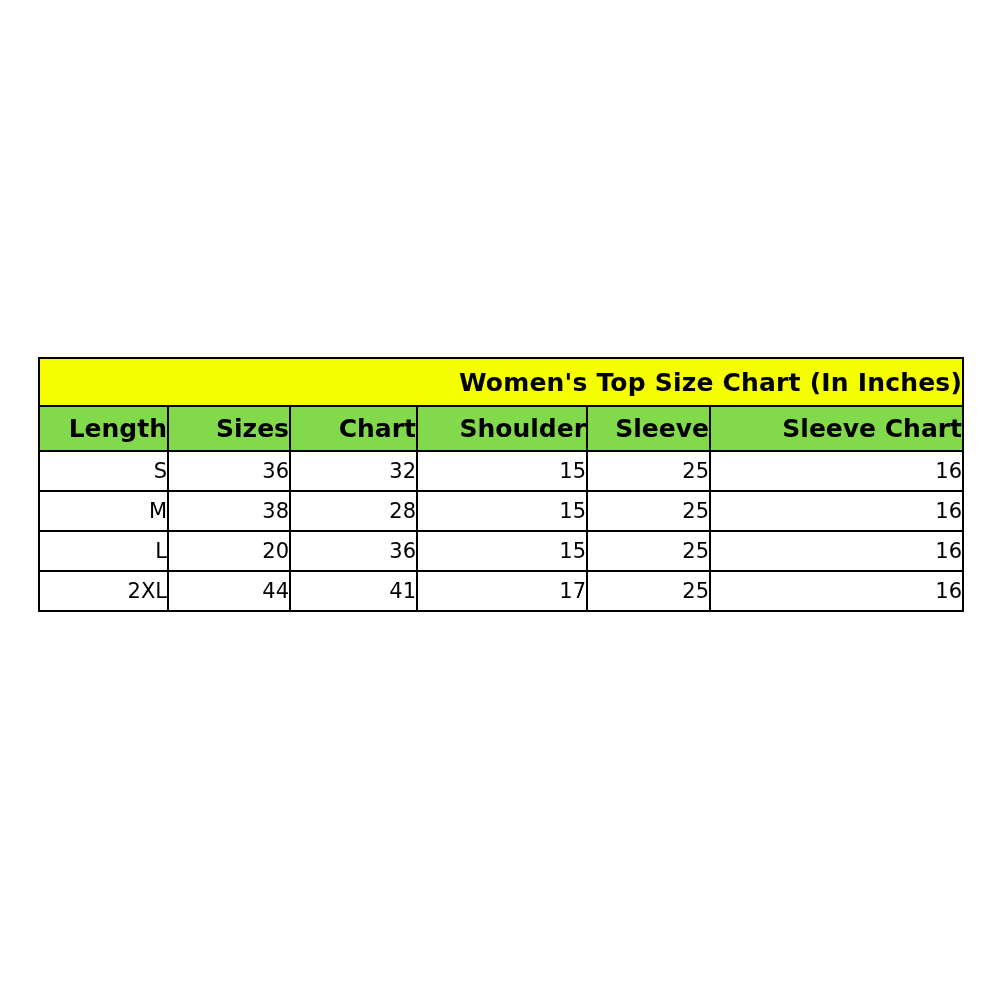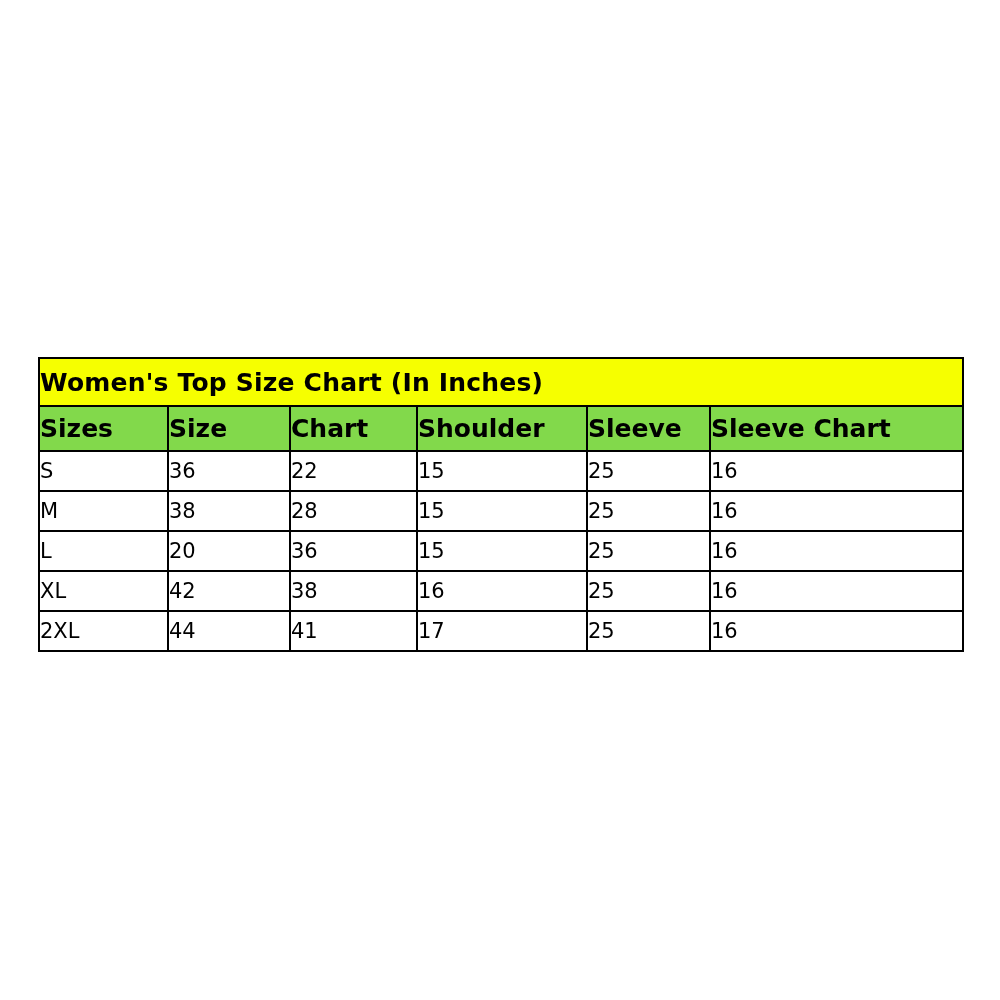--- a/index.html
+++ b/index.html
@@ -26,21 +26,21 @@
     border-collapse: collapse;
     table-layout: fixed;
     width: 924px;
     background: #ffffff;
   }
 
   table.size-chart td,
   table.size-chart th {
     border: 2px solid #000000;
     padding: 0;
-    text-align: left;
+    text-align: right;
     vertical-align: middle;
     color: #000000;
   }
 
   
   .title-cell {
     background: #f6ff00;
     font-size: 25px;
     font-weight: bold;
     height: 46px;
@@ -85,33 +85,33 @@
       <col class="c-waist">
       <col class="c-shoulder">
       <col class="c-length">
       <col class="c-sleeve">
     </colgroup>
     <thead>
       <tr>
         <th class="title-cell" colspan="6">Women's Top Size Chart (In Inches)</th>
       </tr>
       <tr>
+        <th class="head-cell">Length</th>
         <th class="head-cell">Sizes</th>
-        <th class="head-cell">Size</th>
         <th class="head-cell">Chart</th>
         <th class="head-cell">Shoulder</th>
         <th class="head-cell">Sleeve</th>
         <th class="head-cell">Sleeve Chart</th>
       </tr>
     </thead>
     <tbody>
       <tr>
         <td class="body-cell">S</td>
         <td class="body-cell">36</td>
-        <td class="body-cell">22</td>
+        <td class="body-cell">32</td>
         <td class="body-cell">15</td>
         <td class="body-cell">25</td>
         <td class="body-cell">16</td>
       </tr>
       <tr>
         <td class="body-cell">M</td>
         <td class="body-cell">38</td>
         <td class="body-cell">28</td>
         <td class="body-cell">15</td>
         <td class="body-cell">25</td>
@@ -119,28 +119,20 @@
       </tr>
       <tr>
         <td class="body-cell">L</td>
         <td class="body-cell">20</td>
         <td class="body-cell">36</td>
         <td class="body-cell">15</td>
         <td class="body-cell">25</td>
         <td class="body-cell">16</td>
       </tr>
       <tr>
-        <td class="body-cell">XL</td>
-        <td class="body-cell">42</td>
-        <td class="body-cell">38</td>
-        <td class="body-cell">16</td>
-        <td class="body-cell">25</td>
-        <td class="body-cell">16</td>
-      </tr>
-      <tr>
         <td class="body-cell">2XL</td>
         <td class="body-cell">44</td>
         <td class="body-cell">41</td>
         <td class="body-cell">17</td>
         <td class="body-cell">25</td>
         <td class="body-cell">16</td>
       </tr>
     </tbody>
   </table>
 </div>

